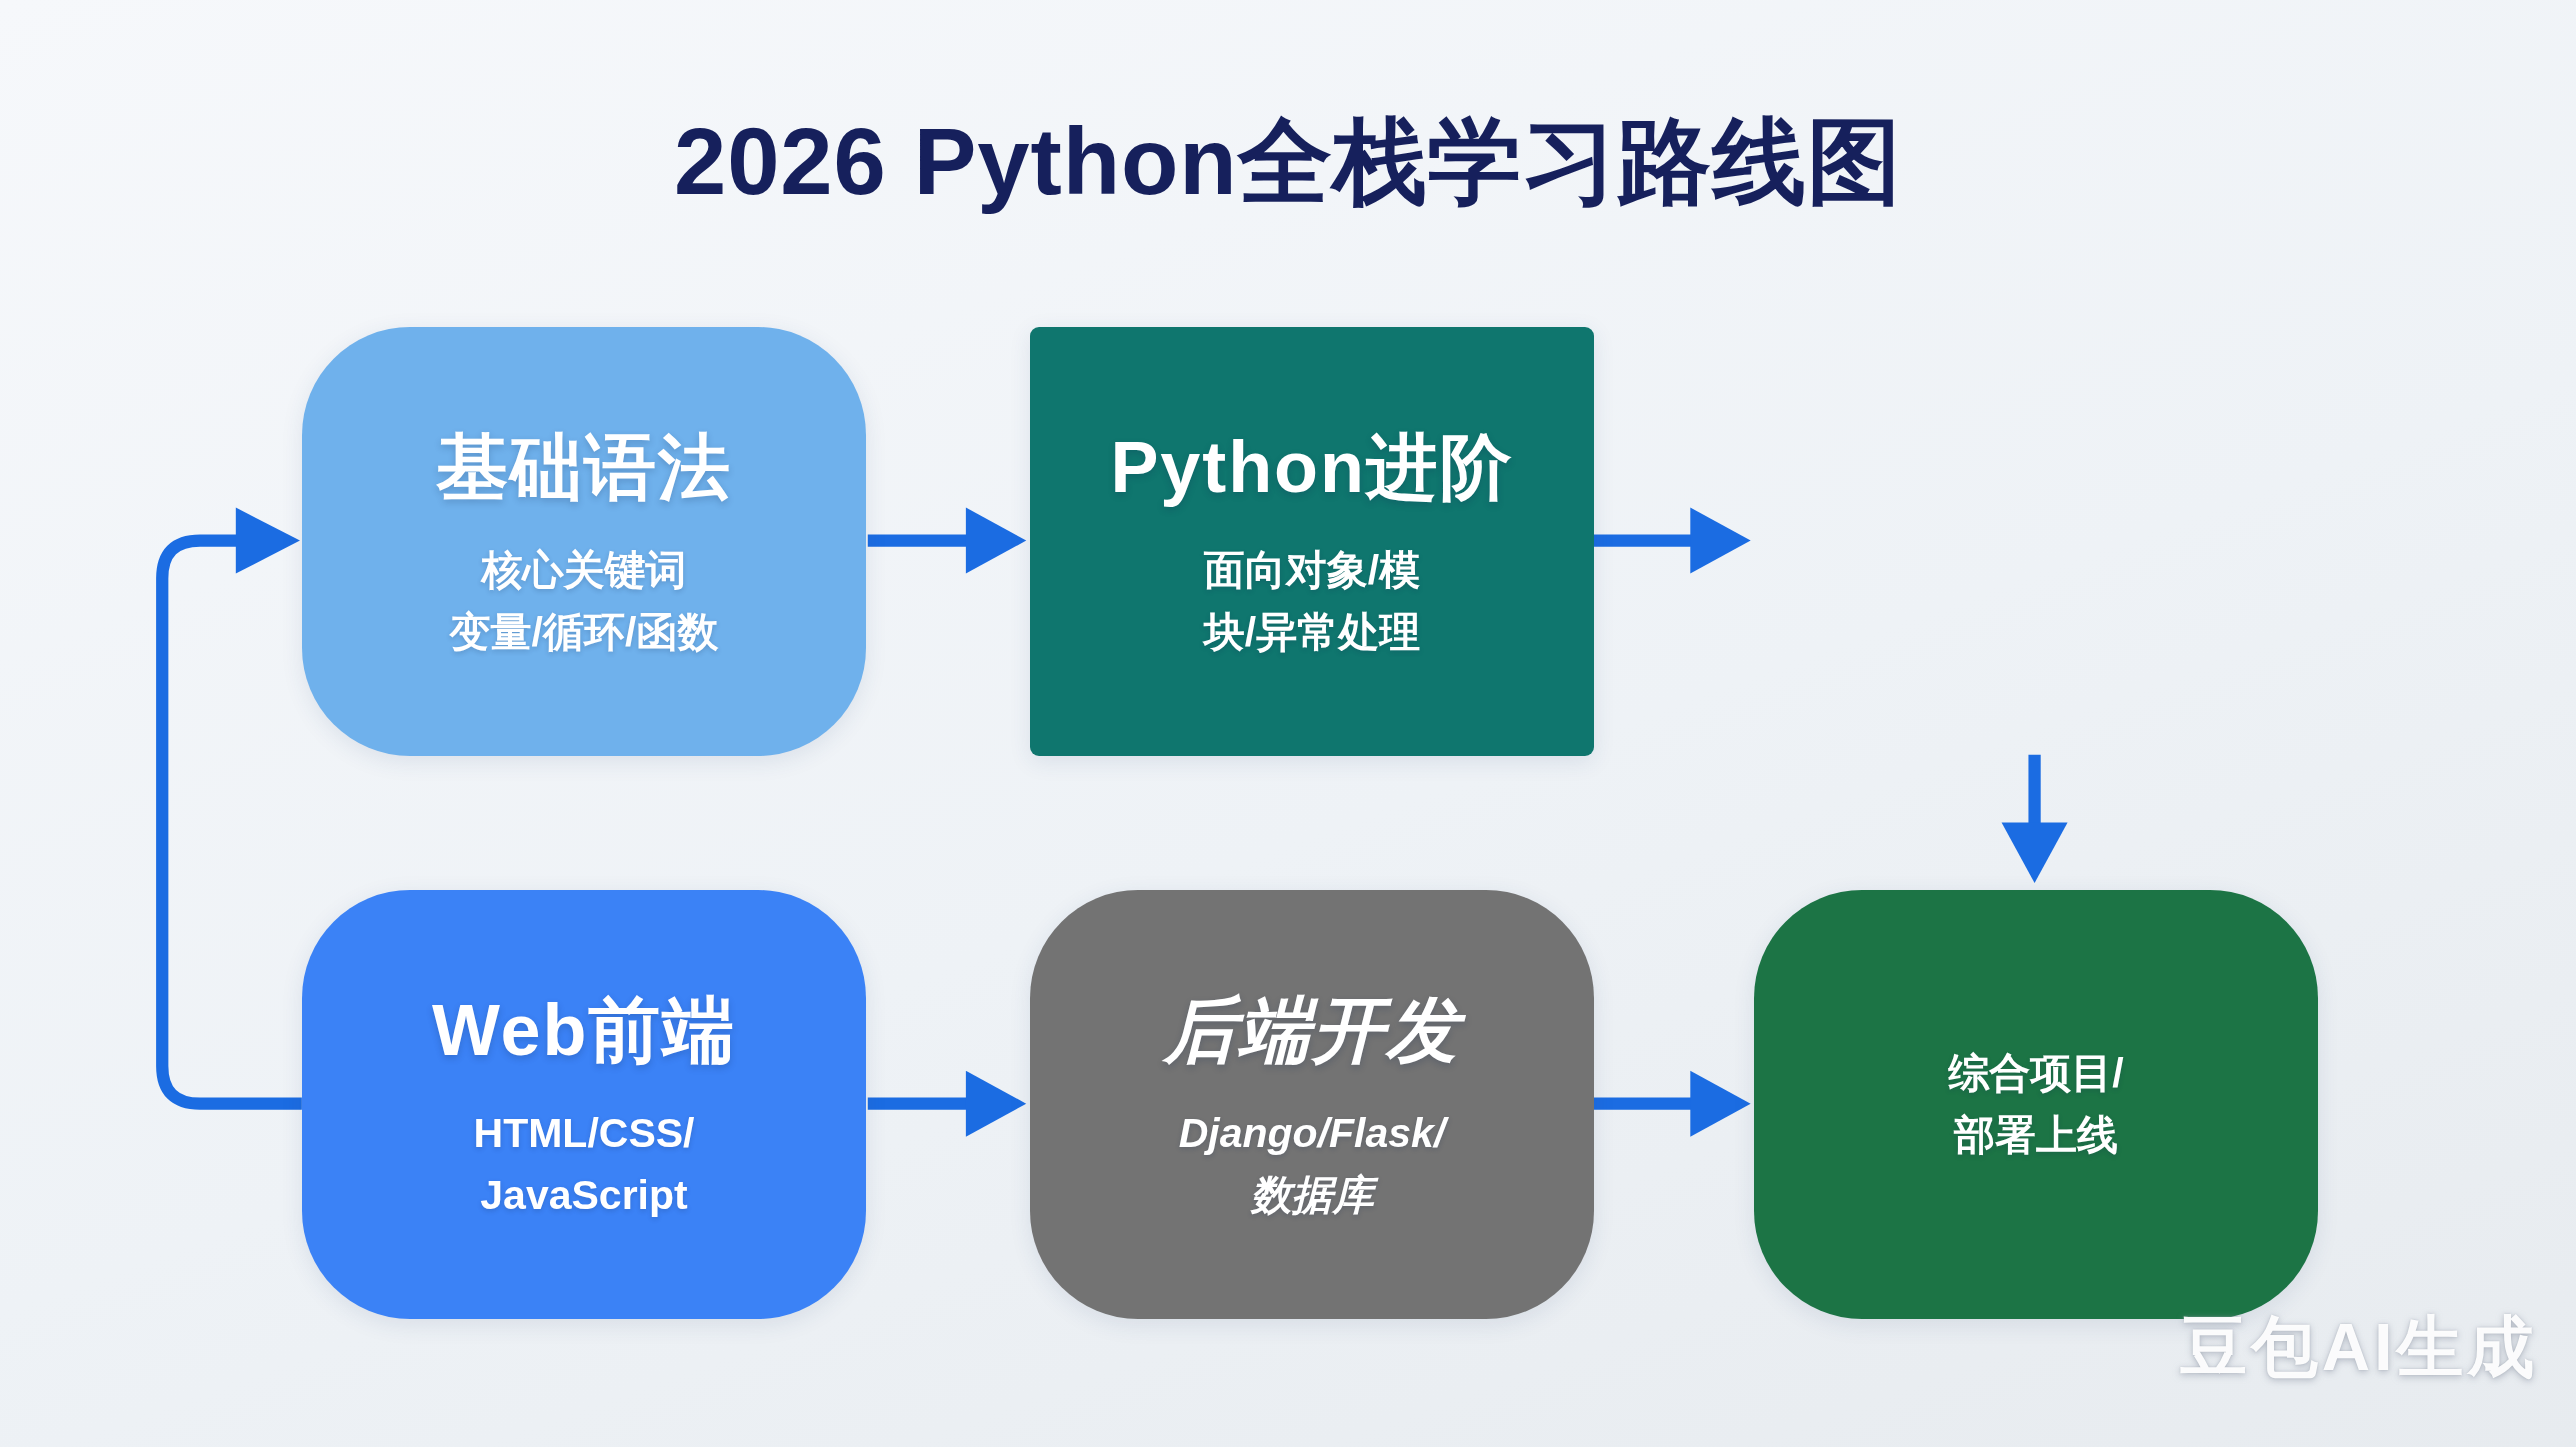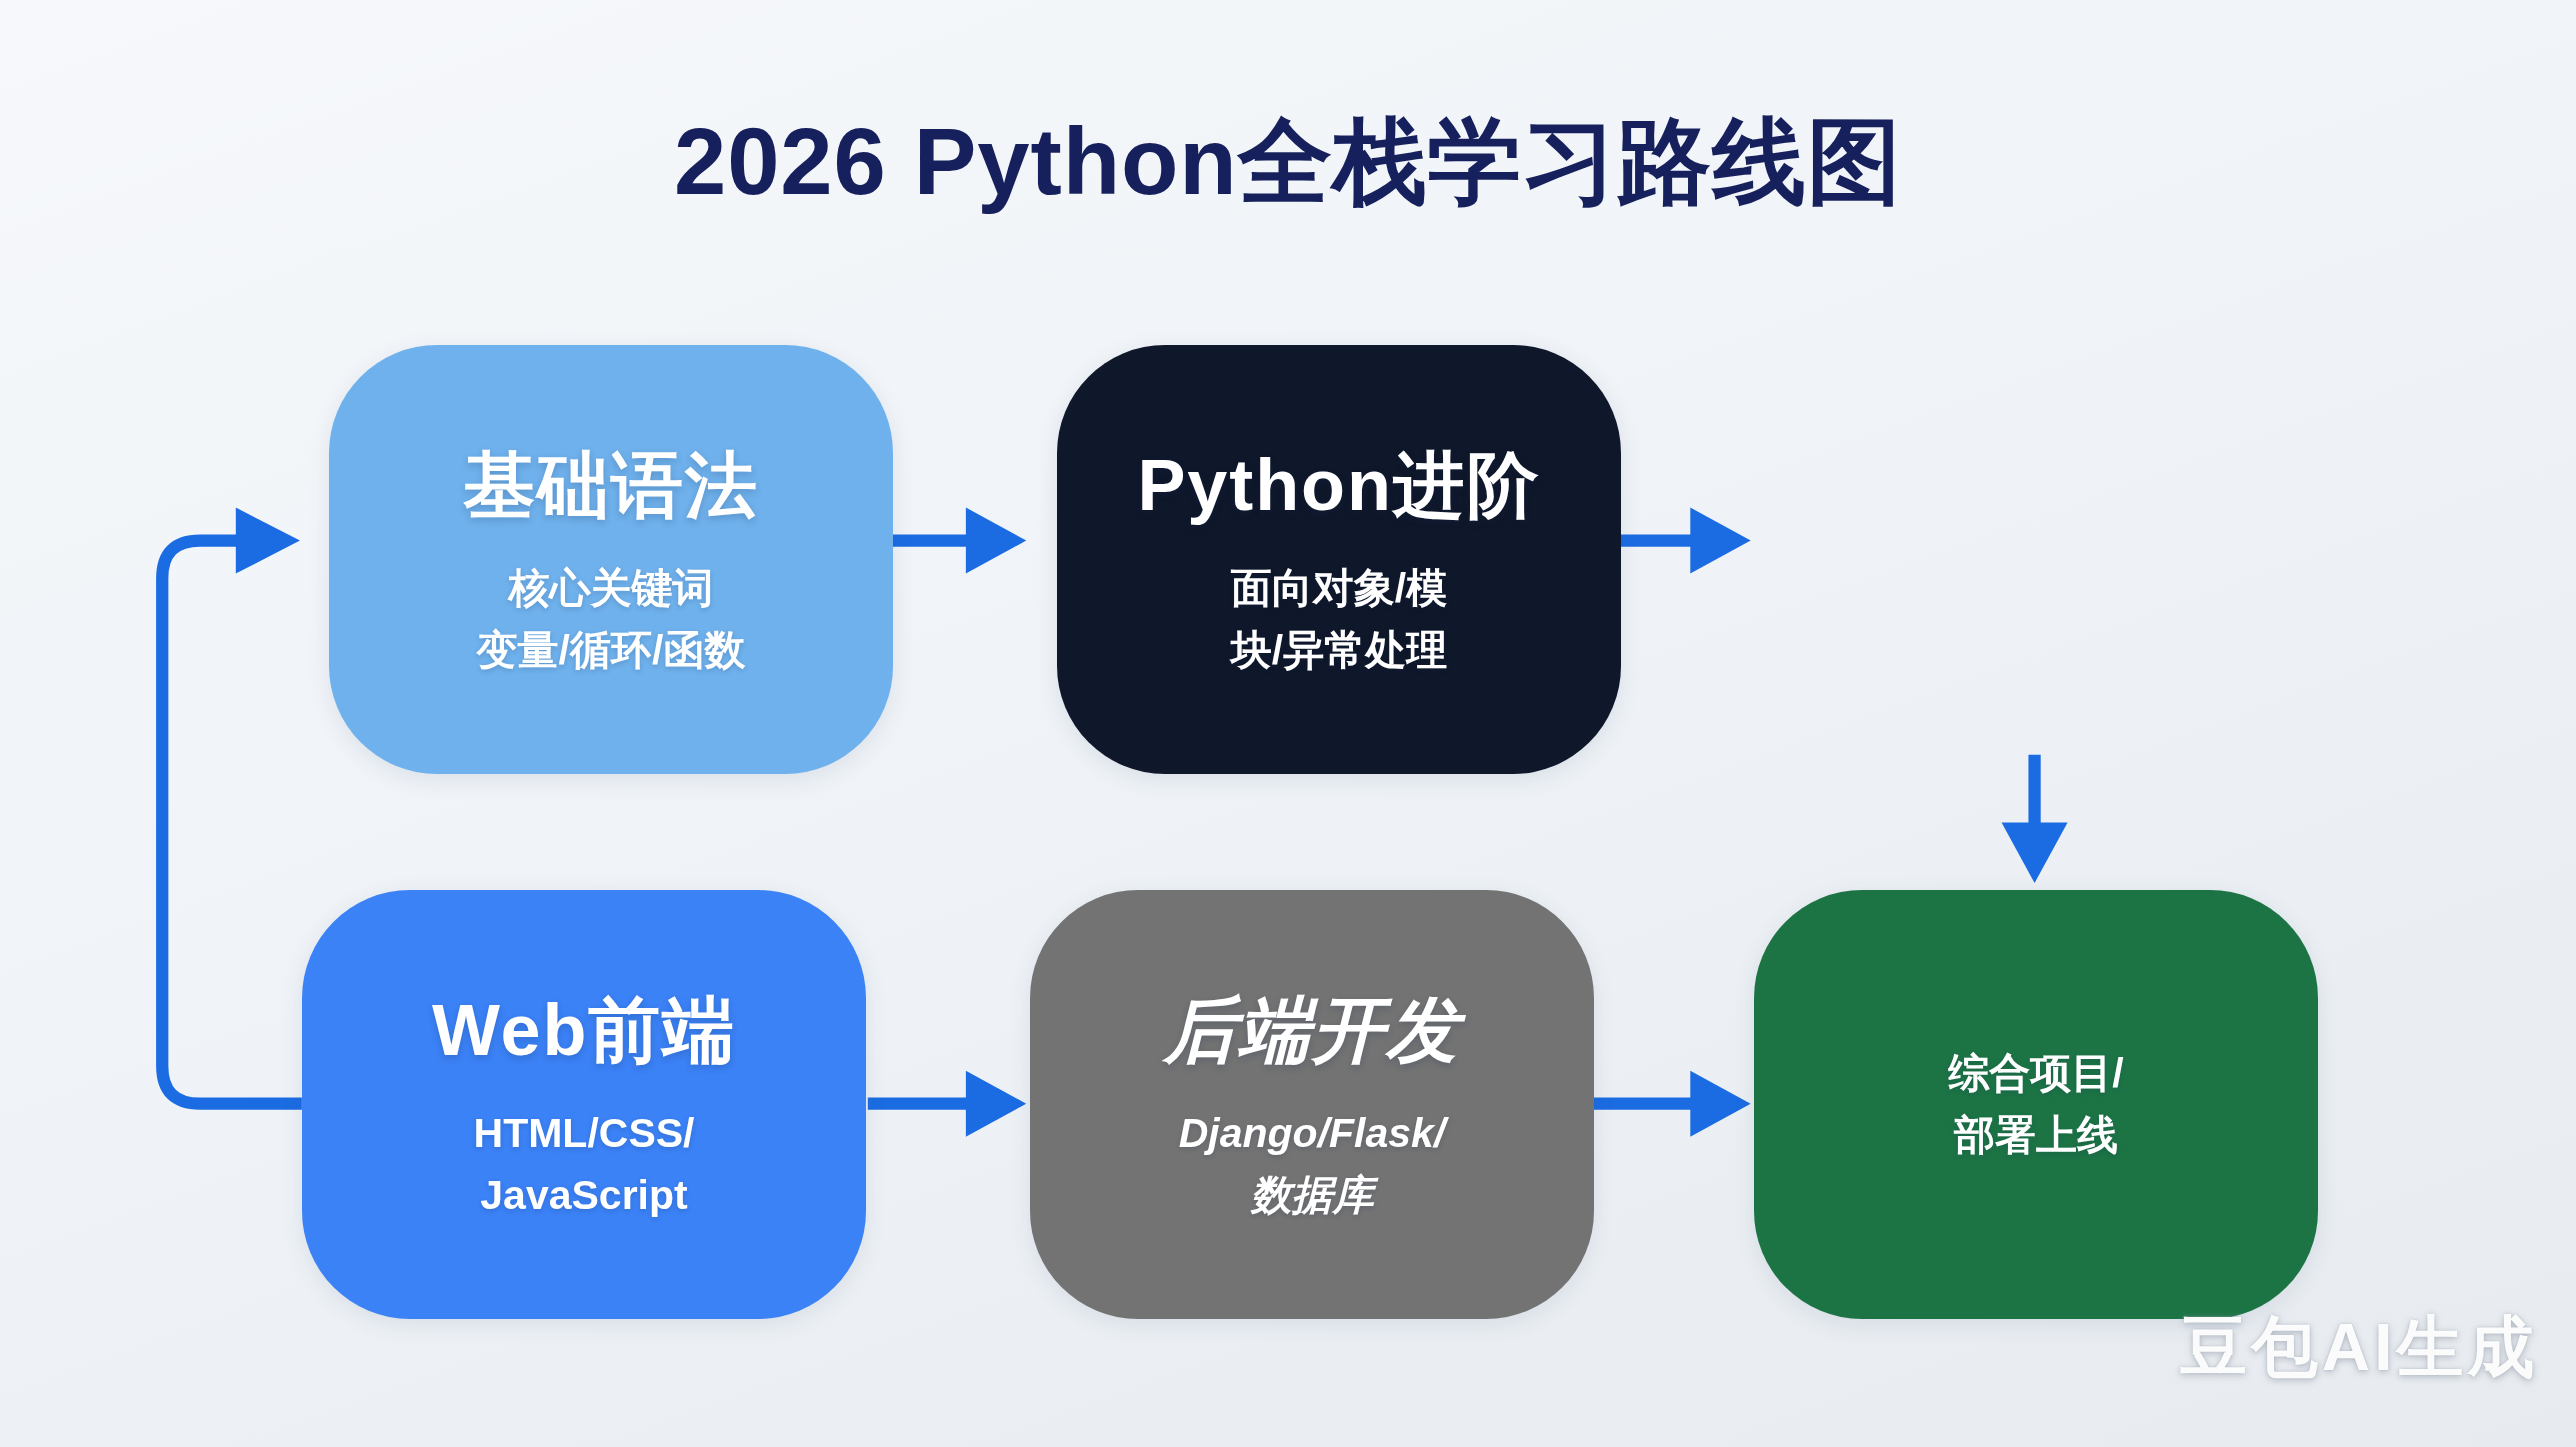--- a/index.html
+++ b/index.html
@@ -34,21 +34,21 @@
   .node .node-title{
     font-size:72px;font-weight:700;letter-spacing:1.9px;
     text-shadow:0 2.8px 7.5px rgba(20,40,80,0.22);
     margin-bottom:24.5px;
   }
   .node .node-line{
     font-size:41px;font-weight:600;line-height:1.5;
     text-shadow:0 1.9px 5.7px rgba(20,40,80,0.20);
   }
 
-  .r1{top:345px;margin-left:27px;}
+  .r1{top:327px;}
   .r2{top:890px;}
   .c1{left:302px;}
   .c2{left:1030px;}
   .c3{left:1754px;}
 
   .arrow-layer{position:absolute;left:0;top:0;width:2576px;height:1448px;pointer-events:none;}
   .arrow-layer path,.arrow-layer line{stroke:var(--arrow);stroke-width:13;fill:none;}
   .arrow-layer polygon{fill:var(--arrow);stroke:none;}
 
   .watermark{
@@ -97,21 +97,21 @@
       <polygon points="1856,1170 1792,1135 1792,1205"></polygon>
     </g>
   </svg>
 
   <div class="node r1 c1" style="background-color: rgb(111, 177, 236);">
     <div class="node-title">基础语法</div>
     <div class="node-line">核心关键词</div>
     <div class="node-line">变量/循环/函数</div>
   </div>
 
-  <div class="node r1 c2" style="background-color: #0f172a;">
+  <div class="node r1 c2" style="background-color: #0f766e; border-radius: 9px;">
     <div class="node-title">Python进阶</div>
     <div class="node-line">面向对象/模</div>
     <div class="node-line">块/异常处理</div>
   </div>
 
 
   <div class="node r2 c1" style="background-color: #3b82f6;">
     <div class="node-title">Web前端</div>
     <div class="node-line">HTML/CSS/</div>
     <div class="node-line">JavaScript</div>

